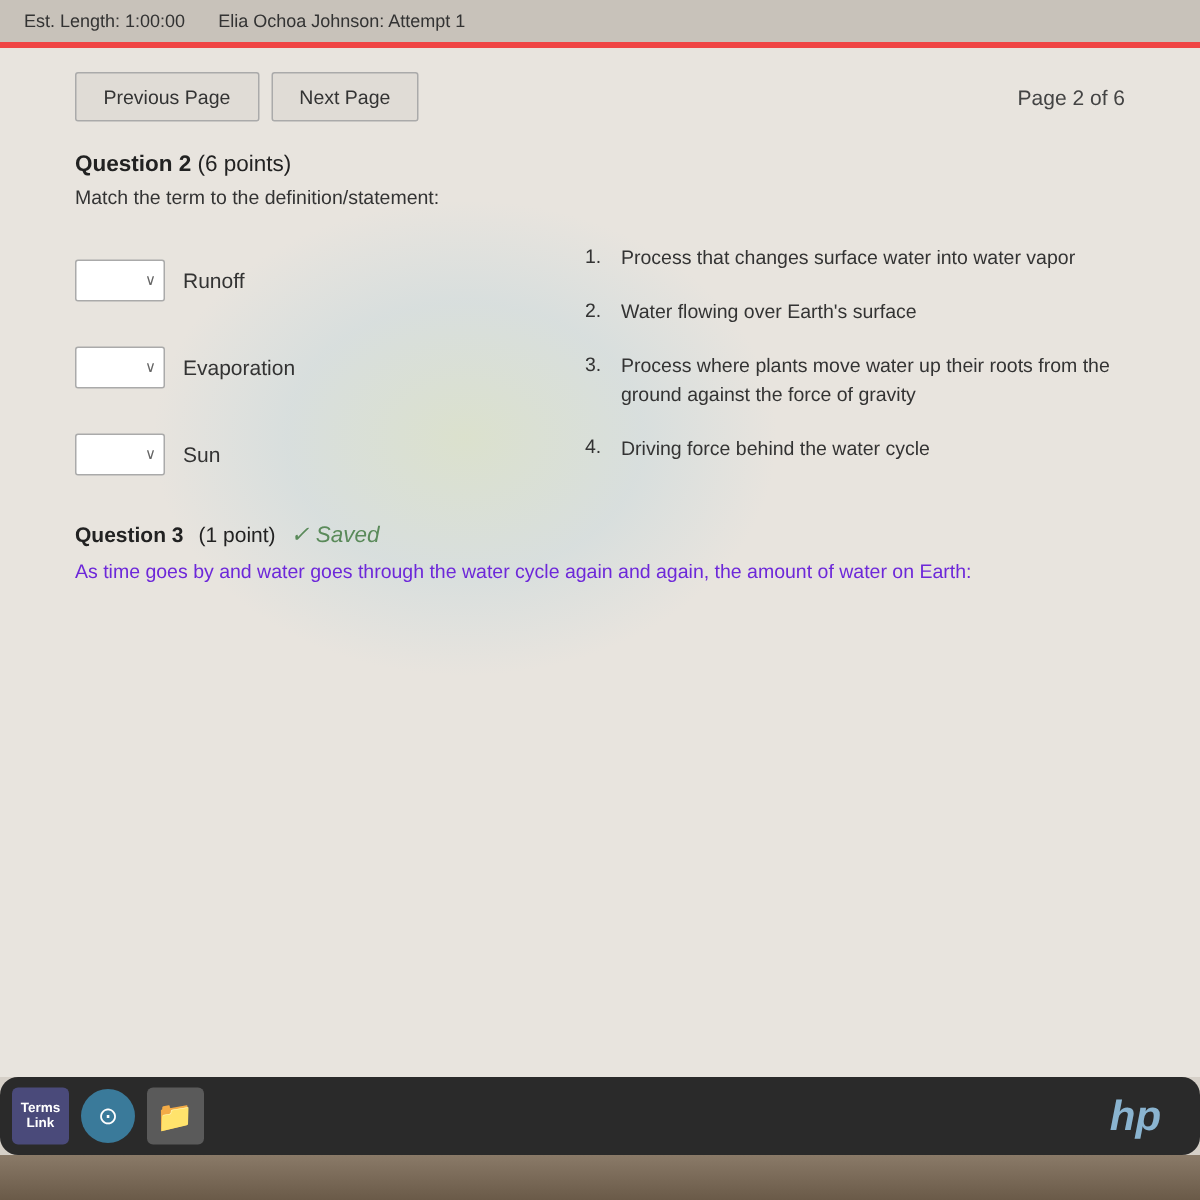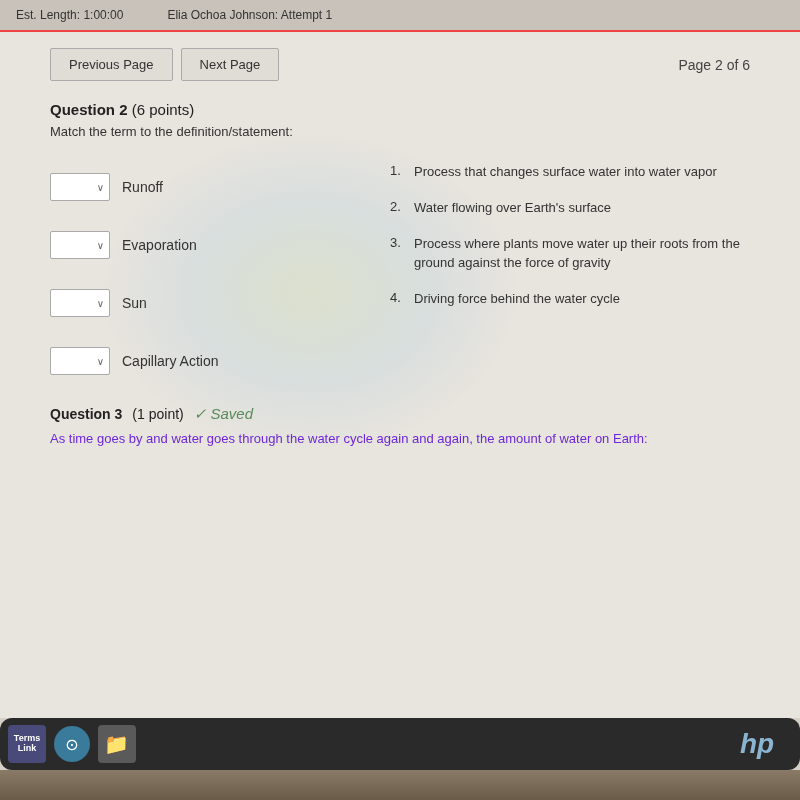--- a/index.html
+++ b/index.html
@@ -22,22 +22,22 @@
       flex-direction: column;
       position: relative;
     }
 
     
     .top-bar {
       background-color: #c8c2ba;
       padding: 6px 16px;
       display: flex;
       align-items: center;
-      gap: 44px;
-      border-bottom: 2px solid #ef4444;
+      gap: 22px;
+      border-bottom: 4px solid #ef4444;
       min-height: 32px;
     }
 
     .top-bar-text {
       font-size: 12px;
       color: #333;
     }
 
     
     .content-area {
@@ -360,32 +360,20 @@
               <option value=""></option>
               <option value="1">1</option>
               <option value="2">2</option>
               <option value="3">3</option>
               <option value="4">4</option>
             </select>
           </div>
           <span class="match-label">Sun</span>
         </div>
 
-        <div class="match-item">
-          <div class="dropdown-wrapper">
-            <select class="dropdown-select">
-              <option value=""></option>
-              <option value="1">1</option>
-              <option value="2">2</option>
-              <option value="3">3</option>
-              <option value="4">4</option>
-            </select>
-          </div>
-          <span class="match-label">Capillary Action</span>
-        </div>
 
       </div>
 
       <div class="right-column">
 
         <div class="definition-item">
           <span class="def-number">1.</span>
           <span class="def-text">Process that changes surface water into water vapor</span>
         </div>
 

